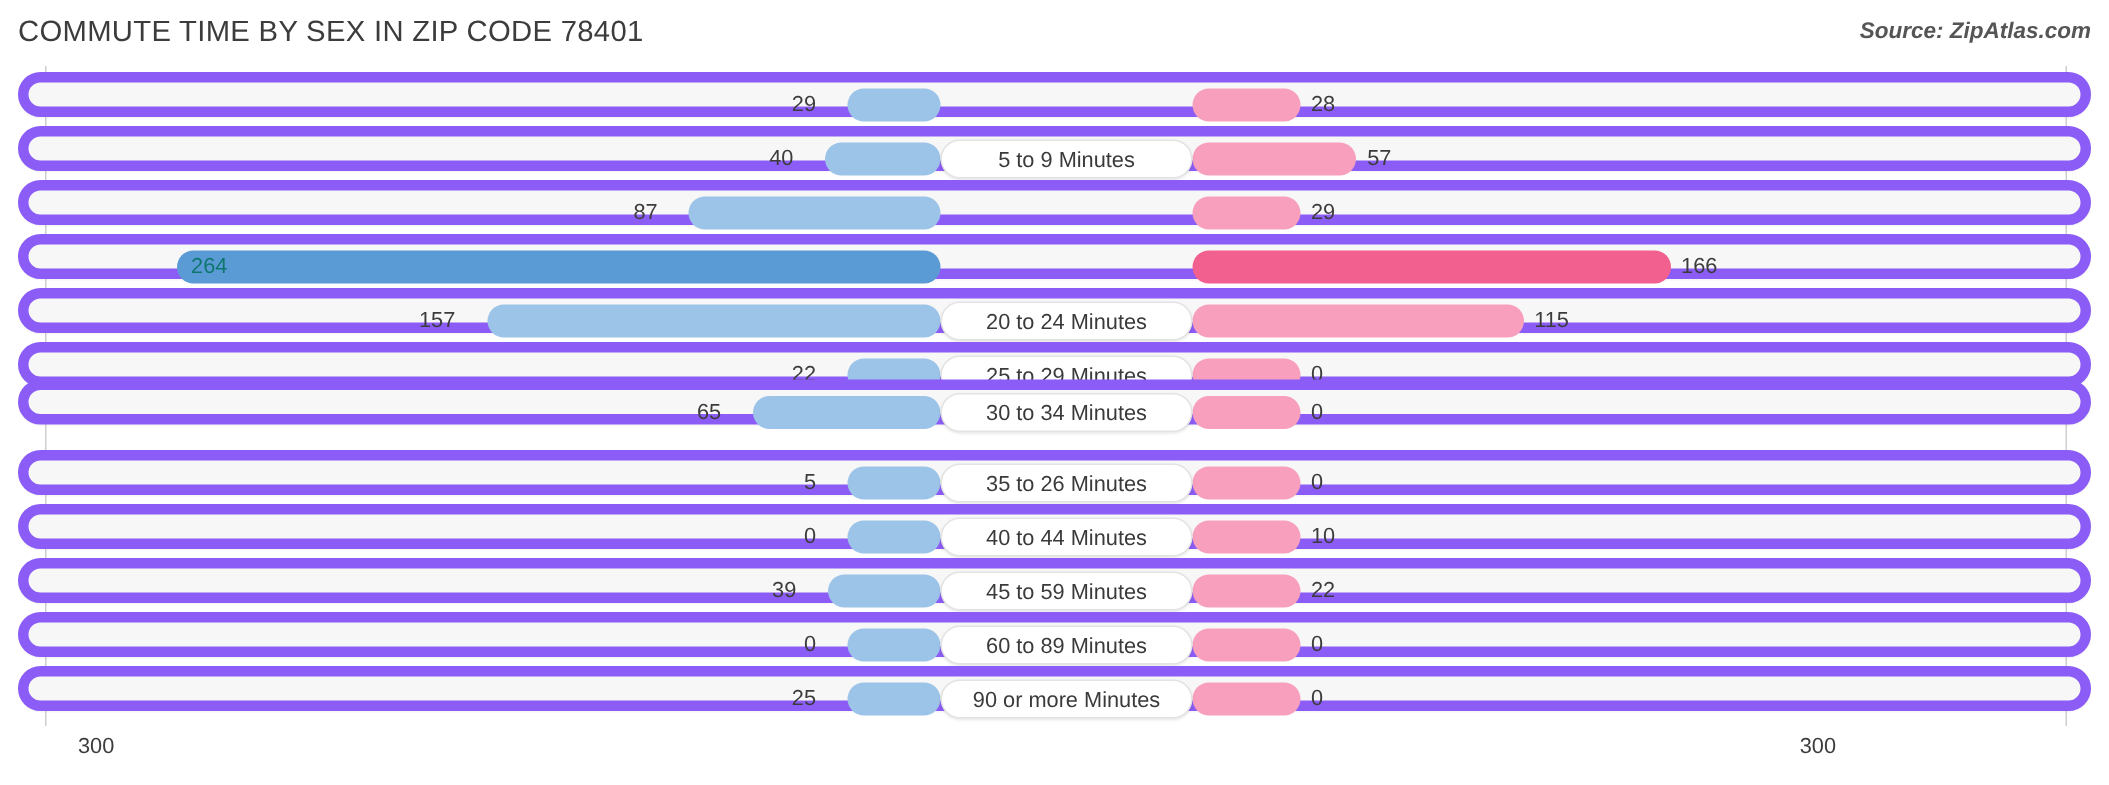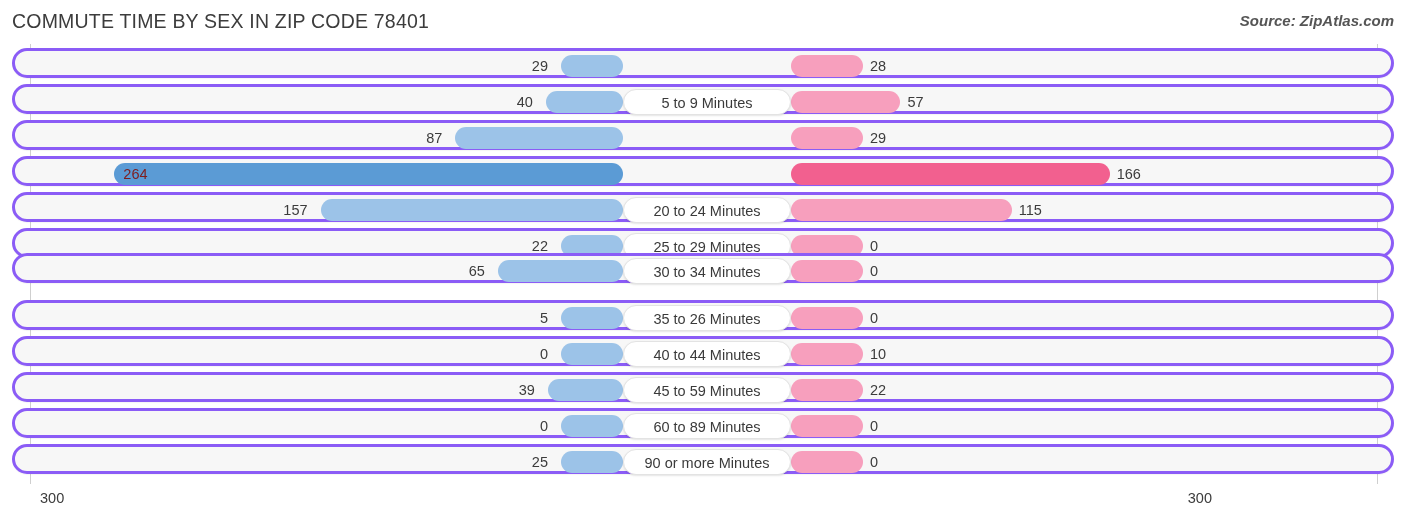--- a/index.html
+++ b/index.html
@@ -61,21 +61,21 @@
   #axis-left  { left: 30px; }
   #axis-right { left: 1377px; }
 
   .row {
     position: absolute;
     left: 12px;
     width: 1382px;
     height: 30px;
     box-sizing: border-box;
     background: #f7f7f7;
-    border: 3px solid #8b5cf6;
+    border: 7px solid #8b5cf6;
     border-radius: 15px;
     box-shadow: 0 1px 1px rgba(0,0,0,.045);
     z-index: 1;
   }
 
   .bar {
     position: absolute;
     top: 4px;
     height: 22px;
     border-radius: 11px;
@@ -89,21 +89,21 @@
     top: 5px;
     font-size: 14.5px;
     color: #3c3c3c;
     line-height: 20px;
     white-space: nowrap;
     z-index: 3;
   }
   .val.left  { text-align: right; }
   .val.right { text-align: left; }
   .val.inside {
-    color: #7f1d1d;
+    color: #0f766e;
   }
 
   .cat-pill {
     position: absolute;
     top: 2px;
     height: 26px;
     line-height: 26px;
     background: #ffffff;
     border: 1px solid #e3e3e3;
     border-radius: 13px;
@@ -113,21 +113,21 @@
     white-space: nowrap;
     z-index: 4;
     box-shadow: 0 1px 2px rgba(0,0,0,.10);
     padding: 0 14px;
     box-sizing: border-box;
   }
 
   
   #footer {
     position: absolute;
-    left: 4px;
+    left: 16px;
     top: 484px;
     width: 1244px;
     height: 39px;
   }
   .axis-val {
     position: absolute;
     top: 6px;
     font-size: 14.5px;
     color: #3c3c3c;
   }

